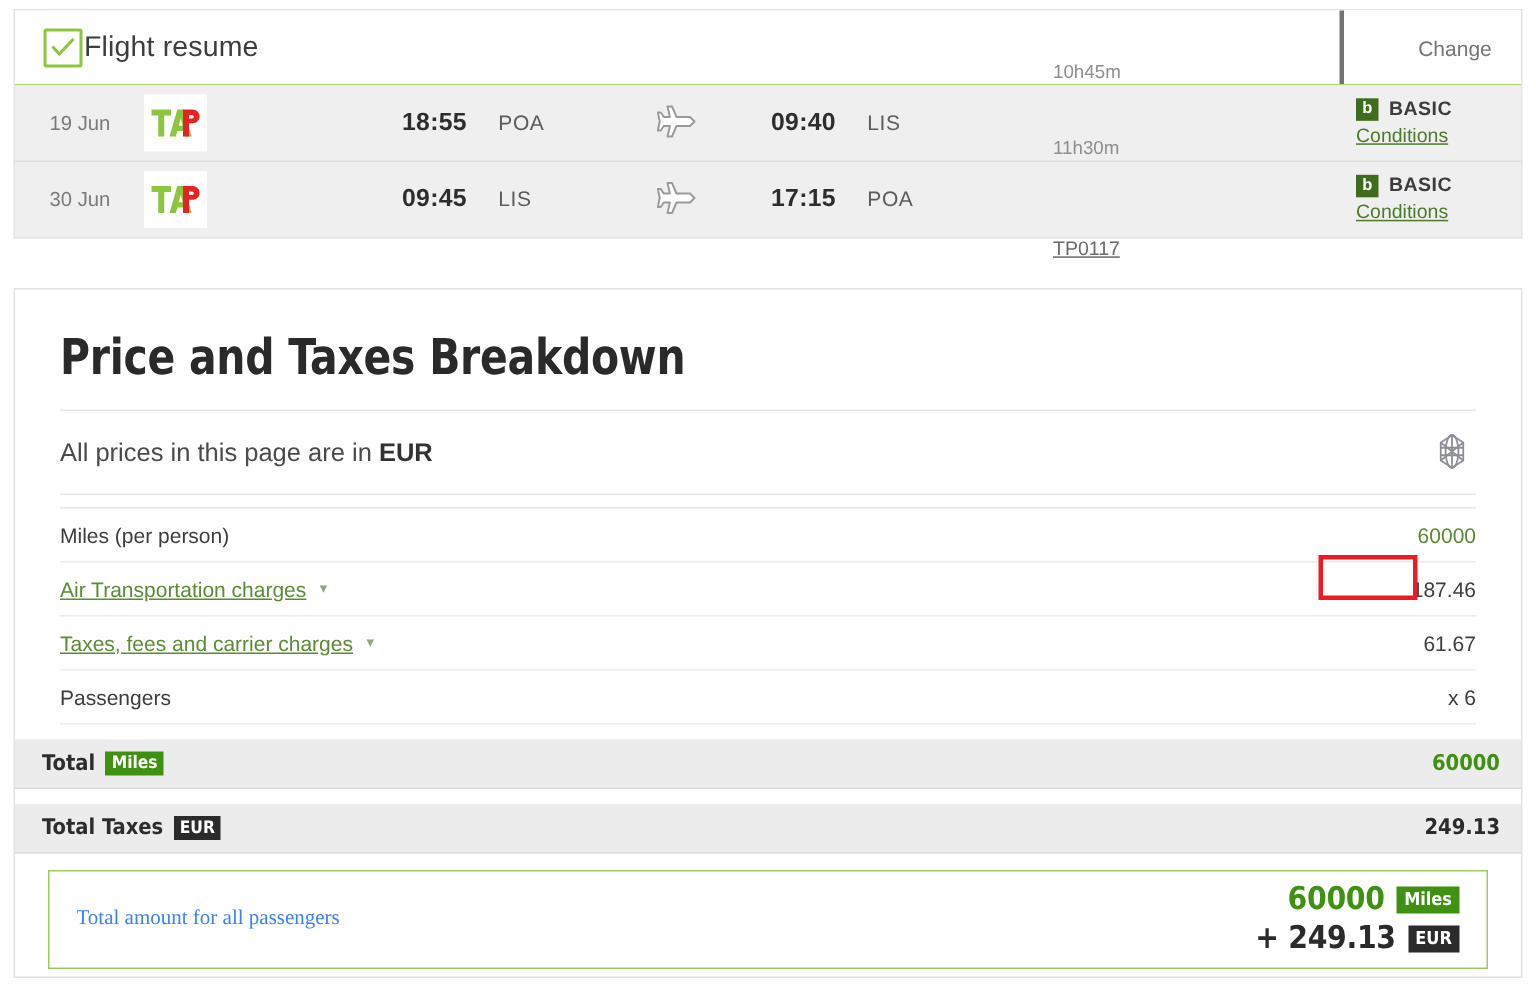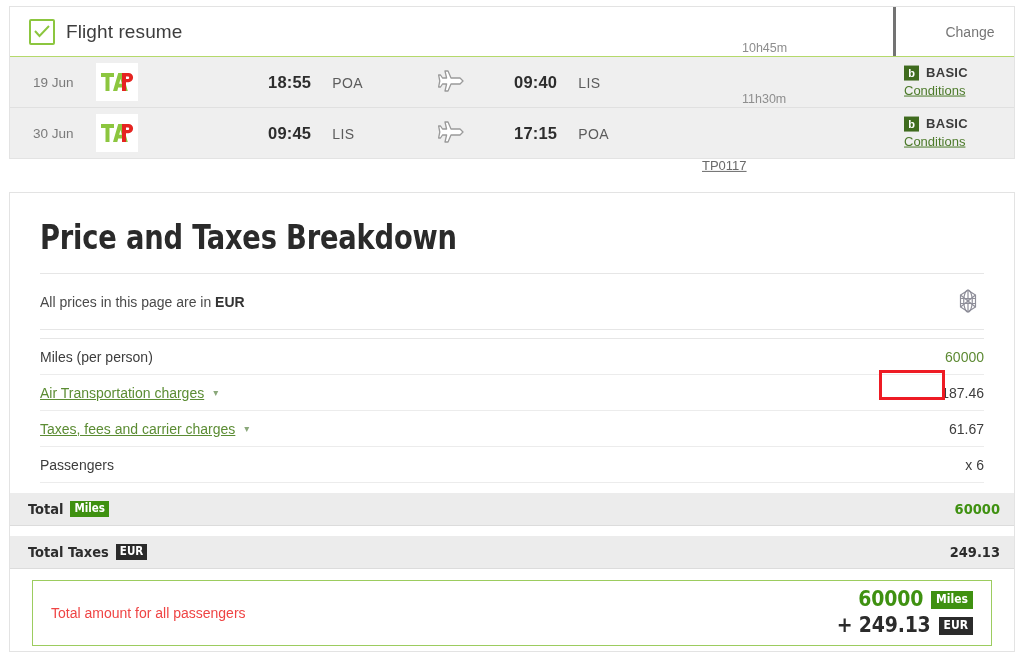--- a/index.html
+++ b/index.html
@@ -42,21 +42,21 @@
     border-radius: 2px;
     margin-left: 19px;
     display: flex;
     align-items: center;
     justify-content: center;
     background: #ffffff;
     flex: none;
   }
   .fh-check svg { display: block; }
   .fh-title {
-    margin-left: 11px;
+    margin-left: 1px;
     font-size: 19px;
     color: #3d3d3d;
     letter-spacing: .1px;
     white-space: nowrap;
   }
   .fh-change {
     position: absolute;
     right: 0;
     top: 0;
     height: 49px;
@@ -143,21 +143,20 @@
     left: 692px;
     top: 50%;
     transform: translateY(-50%);
     line-height: 1.42;
     white-space: nowrap;
   }
   .fr-dur .dur-val {
     font-size: 12.5px;
     color: #8e8e8e;
     display: block;
-    margin-left: 40px;
   }
   .fr-dur .dur-flt {
     font-size: 13px;
     color: #6a6a6a;
     text-decoration: underline;
     display: block;
     cursor: pointer;
     margin-top: 48px;
   }
   .fr-fare {
@@ -230,21 +229,21 @@
   }
   .sep { height: 1px; background: #e6e6e6; }
 
   .currency-row {
     height: 55px;
     display: flex;
     align-items: center;
     justify-content: space-between;
   }
   .currency-text {
-    font-size: 14px;
+    font-size: 17px;
     color: #4a4a4a;
   }
   .currency-text b { font-weight: bold; color: #333; }
   .globe-icon { width: 30px; height: 30px; }
   .globe-icon svg { display: block; }
 
   .prow {
     height: 35px;
     display: flex;
     align-items: center;
@@ -326,22 +325,22 @@
     height: 66px;
     display: flex;
     align-items: center;
     justify-content: space-between;
     padding: 0 18px 0 18px;
     box-sizing: border-box;
     background: #ffffff;
   }
   .grand-label {
     font-size: 14px;
-    color: #ef4444;
-    font-family: Liberation Sans, sans-serif;
+    color: #3b82f6;
+    font-family: Liberation Serif, serif;
   }
   .grand-vals { text-align: right; line-height: 1.22; }
   .gv-line {
     display: flex;
     align-items: center;
     justify-content: flex-end;
   }
   .gv-num {
     font-size: 21px;
     font-weight: bold;

